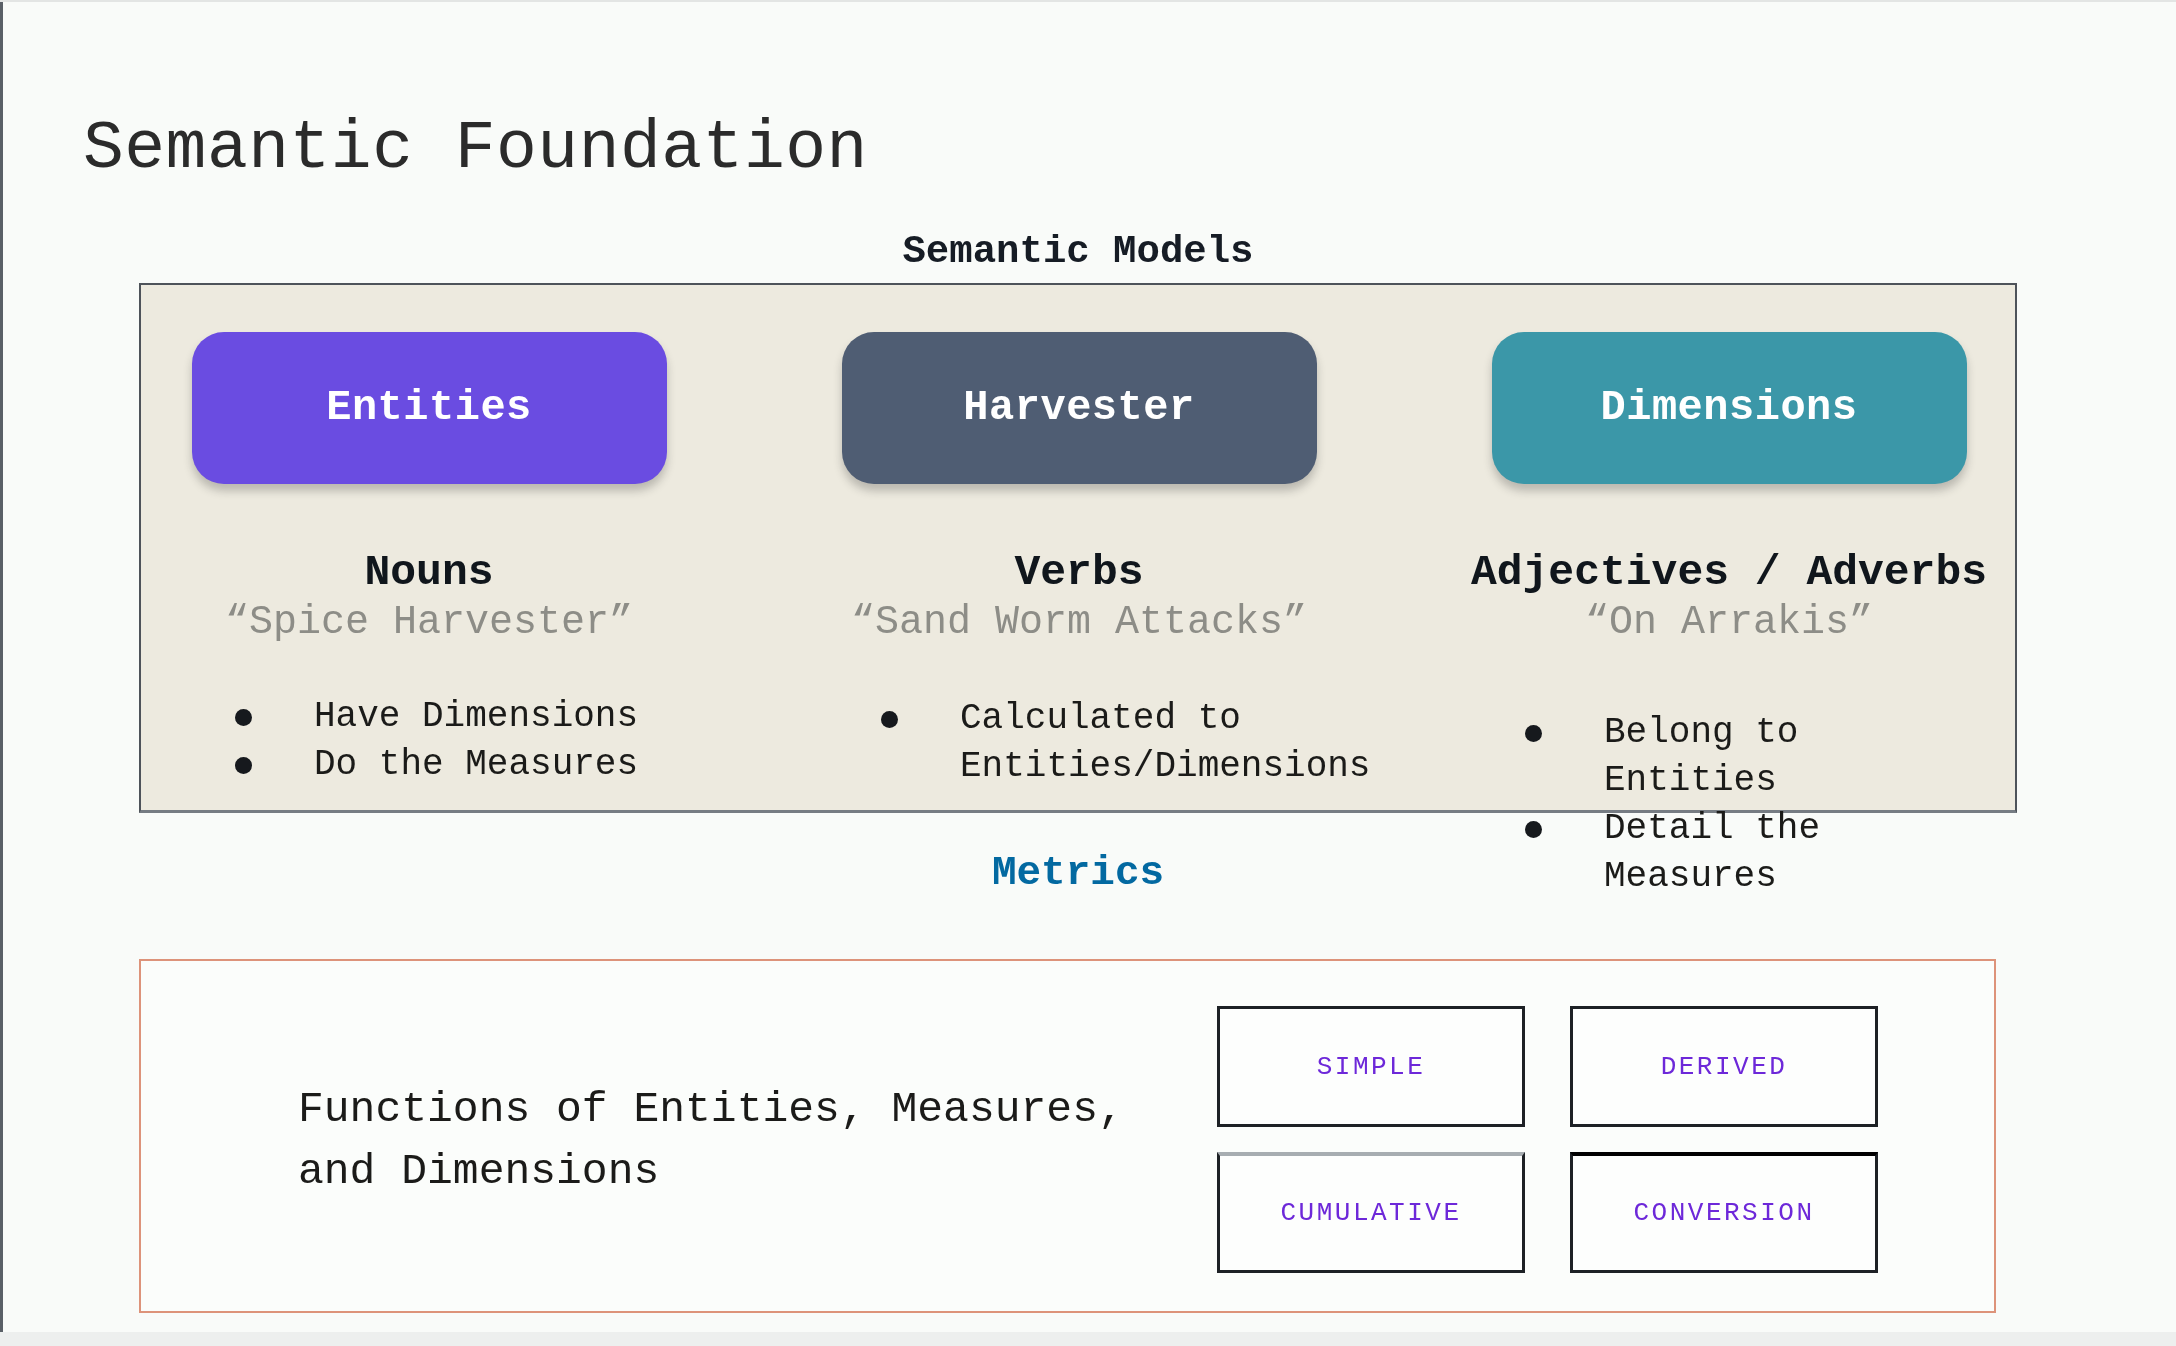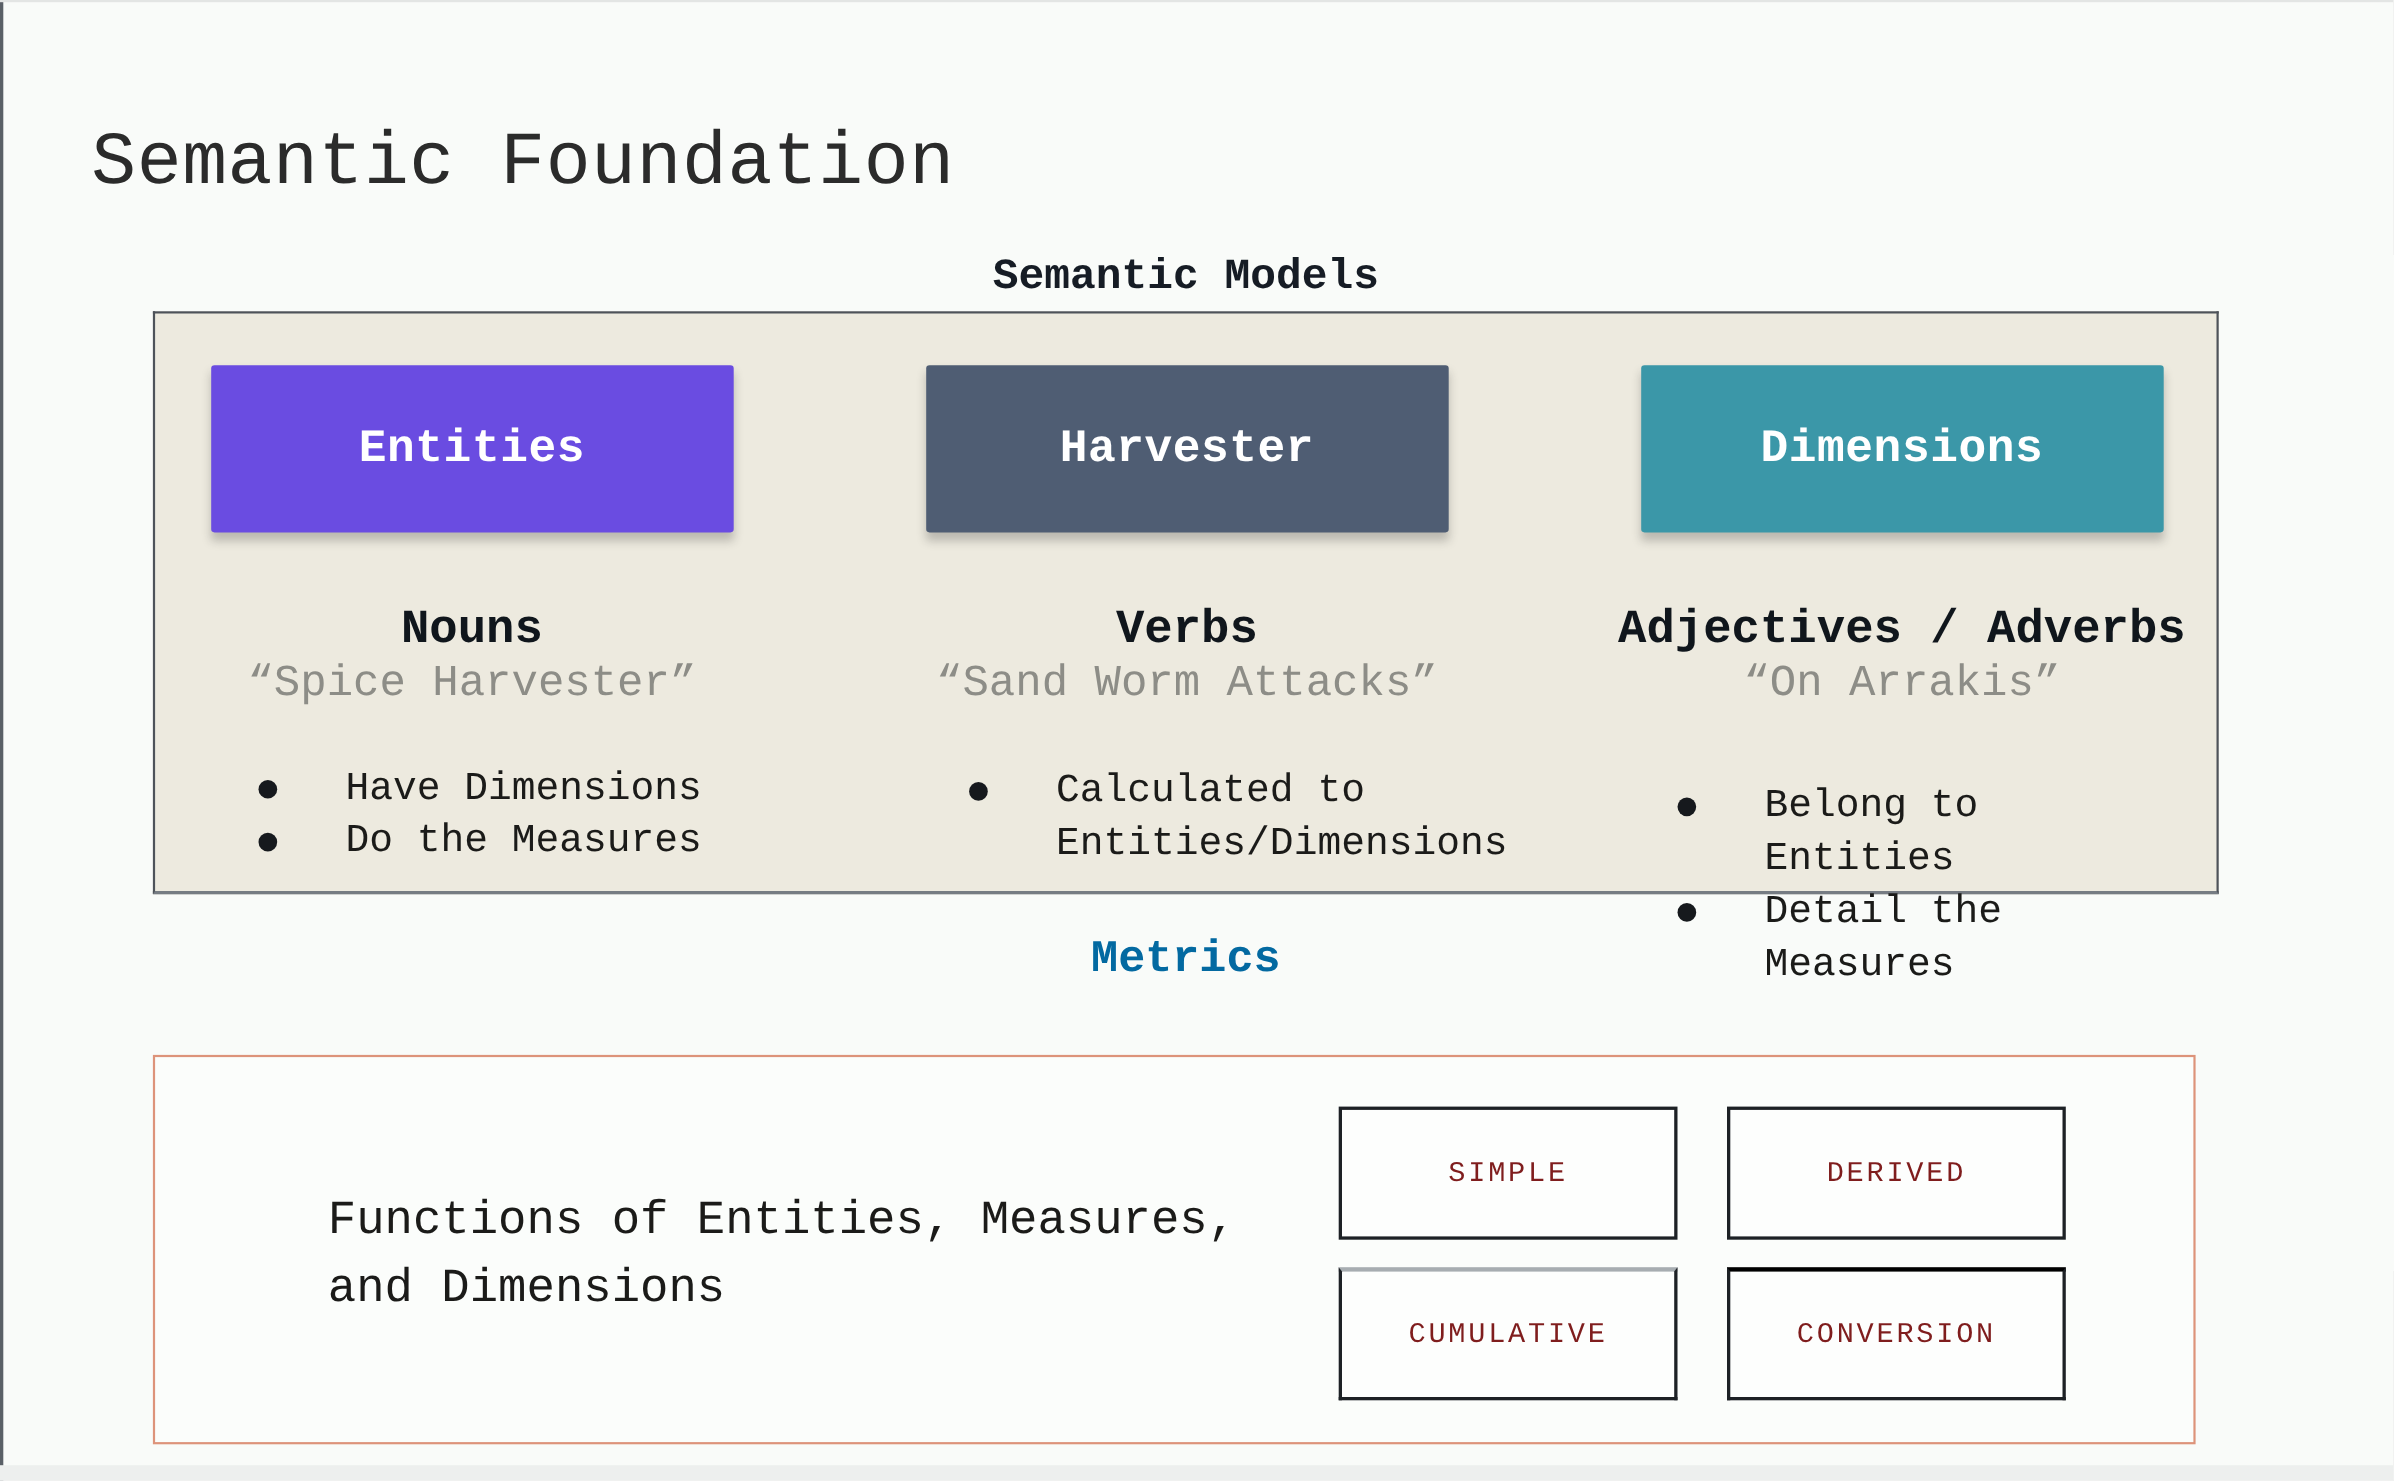--- a/index.html
+++ b/index.html
@@ -30,21 +30,21 @@
     background:#edeadf;
     border:2px solid #4e535a;border-bottom:3px solid #767c83;
     box-sizing:border-box;
   }
   .sm-col{position:absolute;top:47px;width:520px;}
   .sm-col.c1{left:28px;}
   .sm-col.c2{left:678px;}
   .sm-col.c3{left:1328px;}
   .pill{
     width:475px;height:152px;margin:0 auto;
-    border-radius:3px;
+    border-radius:32px;
     display:flex;align-items:center;justify-content:center;
     color:#ffffff;font-size:42px;font-weight:700;letter-spacing:0.5px;
     box-shadow:0 7px 9px rgba(40,40,40,0.25);
   }
   .word-class{
     margin-top:66px;text-align:center;
     font-size:43px;font-weight:700;color:#10161c;line-height:1.05;
   }
   .example{
     margin-top:6px;text-align:center;
@@ -78,21 +78,21 @@
   .metrics-desc{
     position:absolute;left:157px;top:118px;
     font-size:43px;color:#1b1b19;line-height:62px;
   }
   .metric-box{
     position:absolute;width:308px;height:121px;
     background:#fdfefd;
     border:3px solid #1d2125;
     box-sizing:border-box;
     display:flex;align-items:center;justify-content:center;
-    font-size:26px;letter-spacing:2.5px;color:#7f1d1d;
+    font-size:26px;letter-spacing:2.5px;color:#6d28d9;
   }
   .metric-box.simple{left:1076px;top:45px;}
   .metric-box.derived{left:1429px;top:45px;}
   .metric-box.cumulative{left:1076px;top:191px;border-top:4px solid #a7adb1;}
   .metric-box.conversion{left:1429px;top:191px;border-top:4px solid #000000;}
 </style>
 </head>
 <body>
 
 <div class="slide">

